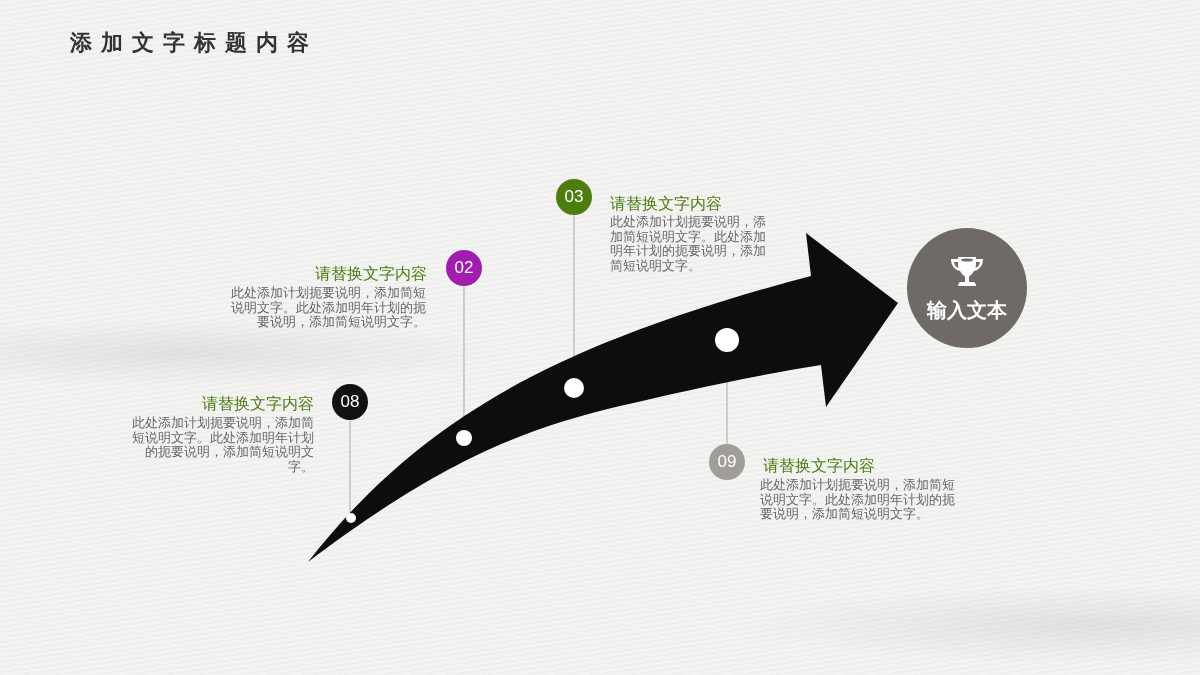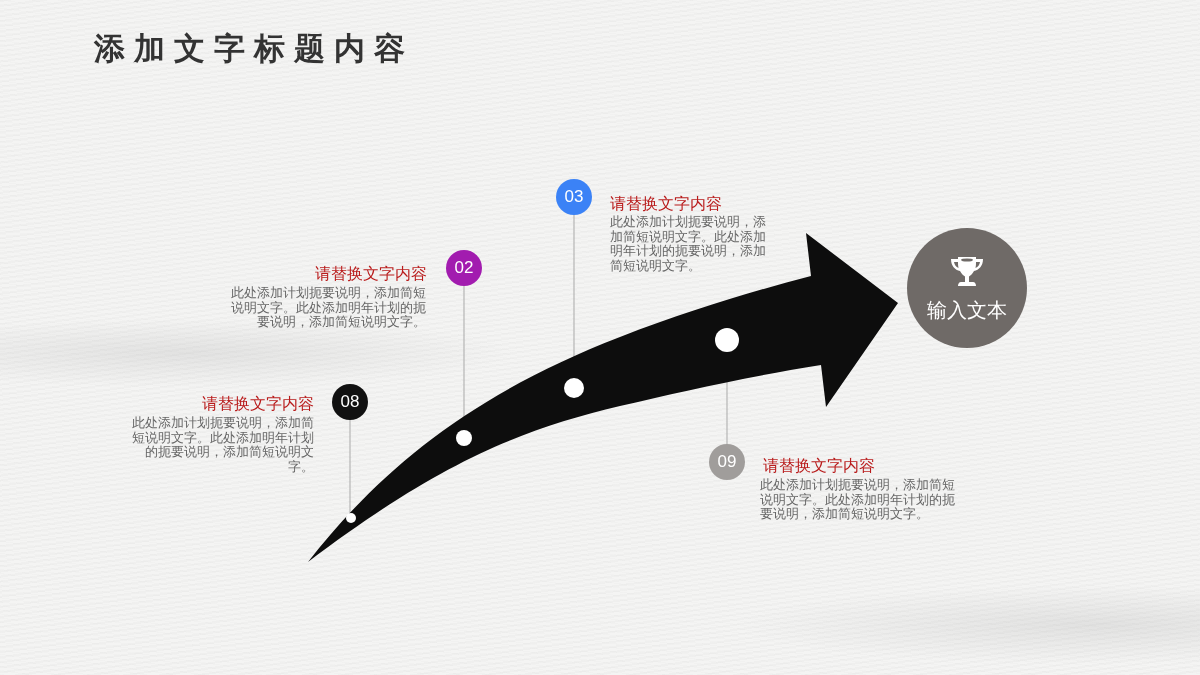--- a/index.html
+++ b/index.html
@@ -8,32 +8,32 @@
   .bg { position:absolute; inset:0;
         background:
           repeating-linear-gradient(172deg, rgba(0,0,0,0.018) 0 2px, rgba(255,255,255,0.03) 2px 5px),
           repeating-linear-gradient(8deg, rgba(0,0,0,0.012) 0 1px, rgba(255,255,255,0) 1px 4px),
           #f4f4f3; }
   .wash1 { position:absolute; left:-40px; top:318px; width:560px; height:70px;
            background:radial-gradient(ellipse at 40% 50%, rgba(180,180,180,0.28), rgba(180,180,180,0) 70%); }
   .wash2 { position:absolute; left:730px; top:585px; width:520px; height:80px;
            background:radial-gradient(ellipse at 70% 50%, rgba(170,170,170,0.25), rgba(170,170,170,0) 70%); }
   .title { position:absolute; left:70px; top:28px; font-family:"DejaVu Serif", serif;
-           font-size:31px; letter-spacing:9px; color:#333; font-weight:bold;margin-left:24px; }
+           font-size:22px; letter-spacing:9px; color:#333; font-weight:bold; }
   svg.art { position:absolute; left:0; top:0; }
   .badge { position:absolute; width:36px; height:36px; border-radius:50%;
            color:#fff; font-family:"Liberation Sans", sans-serif; font-size:17px;
            display:flex; align-items:center; justify-content:center; }
-  .item-title { position:absolute; font-size:16px; color:#b91c1c; white-space:nowrap; }
+  .item-title { position:absolute; font-size:16px; color:#4d7c0f; white-space:nowrap; }
   .item-desc { position:absolute; font-size:13px; line-height:14.5px; color:#666; }
   .right { text-align:right; }
   .goal { position:absolute; left:907px; top:228px; width:120px; height:120px;
           border-radius:50%; background:#6f6a67; display:flex; flex-direction:column;
           align-items:center; justify-content:center; }
-  .goal-label { color:#fff; font-size:20px; font-weight:normal; margin-top:6px; }
+  .goal-label { color:#fff; font-size:20px; font-weight:bold; margin-top:6px; }
 </style>
 </head>
 <body>
 
 <div class="bg"></div>
 <div class="wash1"></div>
 <div class="wash2"></div>
 
 <div class="title">添加文字标题内容</div>
 
@@ -58,21 +58,21 @@
 </svg>
 
 <div class="badge" style="left:332px;top:384px;background:#111;">08</div>
 <div class="item-title right" style="right:886px;top:394px;">请替换文字内容</div>
 <div class="item-desc right" style="left:120px;top:416px;width:194px;">此处添加计划扼要说明，添加简短说明文字。此处添加明年计划的扼要说明，添加简短说明文字。</div>
 
 <div class="badge" style="left:446px;top:250px;background:#a21caf;">02</div>
 <div class="item-title right" style="right:773px;top:264px;">请替换文字内容</div>
 <div class="item-desc right" style="left:228px;top:286px;width:198px;">此处添加计划扼要说明，添加简短说明文字。此处添加明年计划的扼要说明，添加简短说明文字。</div>
 
-<div class="badge" style="left:556px;top:179px;background:#3b82f6;">03</div>
+<div class="badge" style="left:556px;top:179px;background:#4d7c0f;">03</div>
 <div class="item-title" style="left:610px;top:194px;">请替换文字内容</div>
 <div class="item-desc" style="left:610px;top:215px;width:158px;">此处添加计划扼要说明，添加简短说明文字。此处添加明年计划的扼要说明，添加简短说明文字。</div>
 
 <div class="badge" style="left:709px;top:444px;background:#a09d9b;">09</div>
 <div class="item-title" style="left:763px;top:456px;">请替换文字内容</div>
 <div class="item-desc" style="left:760px;top:478px;width:196px;">此处添加计划扼要说明，添加简短说明文字。此处添加明年计划的扼要说明，添加简短说明文字。</div>
 
 <div class="goal">
   <svg width="38" height="38" viewBox="0 0 38 38">
     <path fill="#fff" d="M10,4 H28 V6 H35 C35,13 31,17 26,18 C24.5,21 22,23 21,23.5 V29 H25 C27,29 28,31 28,33 H10 C10,31 11,29 13,29 H17 V23.5 C16,23 13.5,21 12,18 C7,17 3,13 3,6 H10 Z M6,9 C6.5,12 8,14 10.5,15 C10,13 10,11 10,9 Z M32,9 H28 C28,11 28,13 27.5,15 C30,14 31.5,12 32,9 Z"></path>

